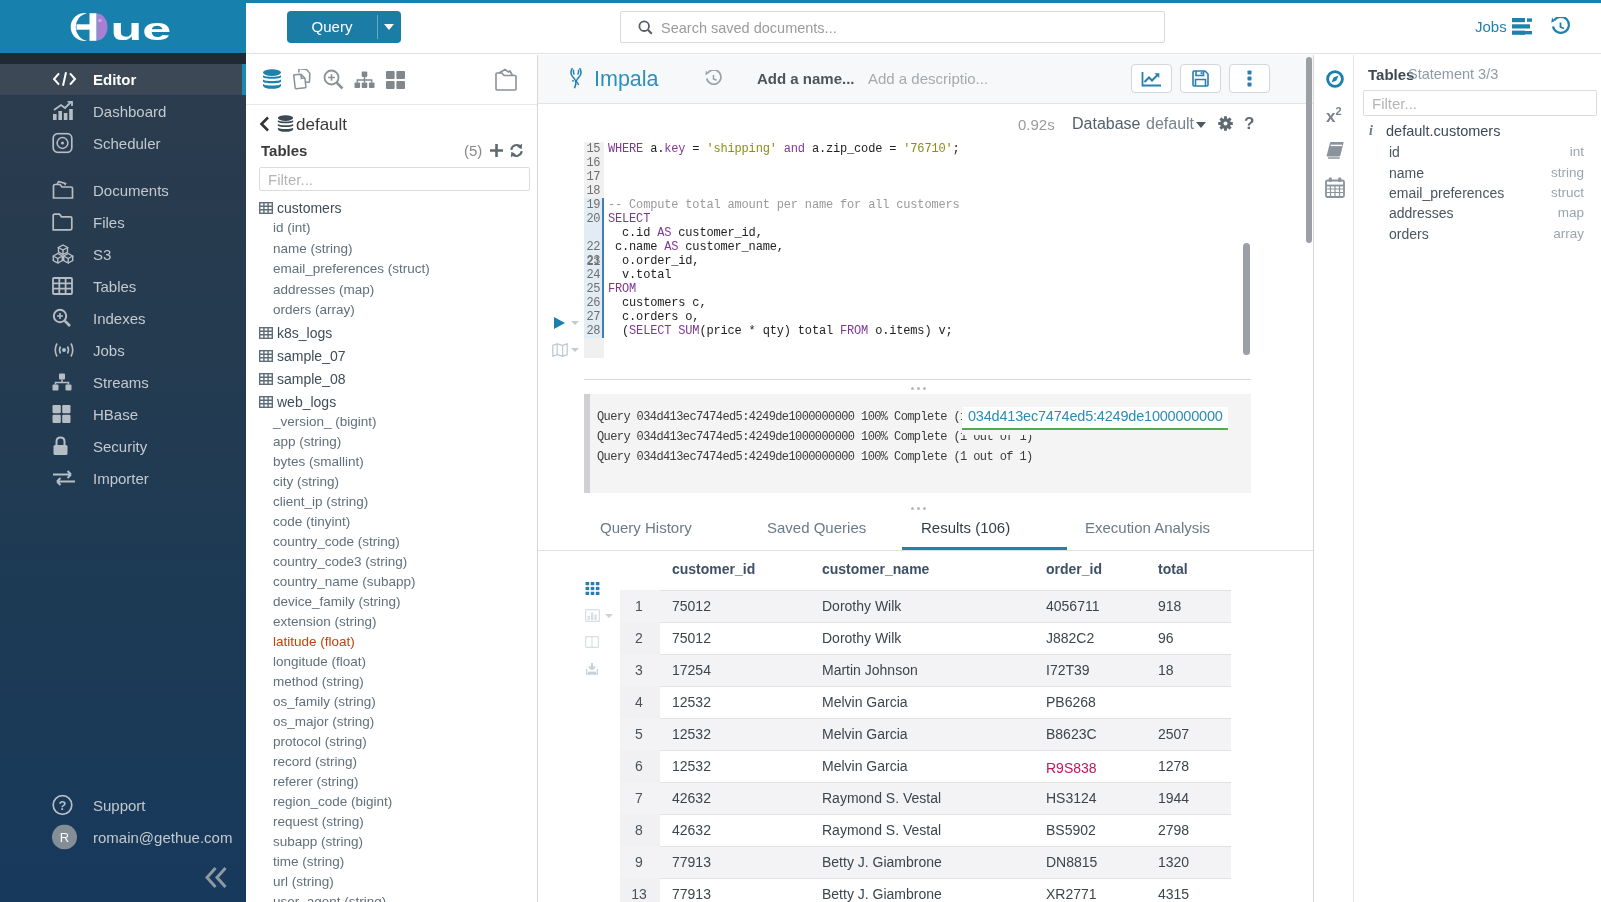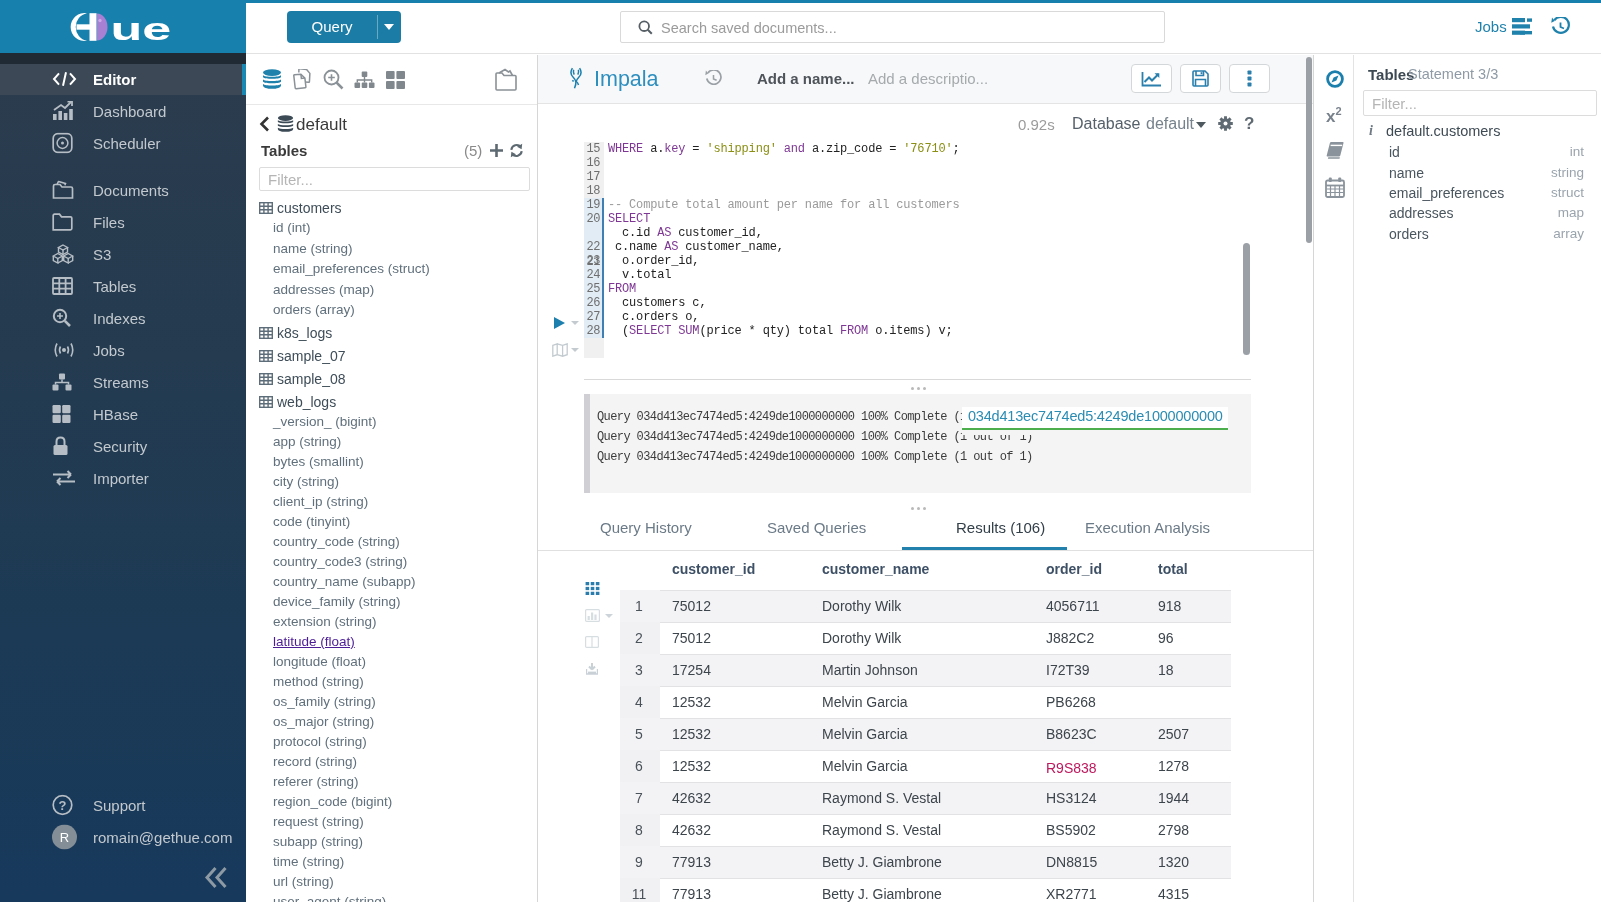--- a/index.html
+++ b/index.html
@@ -307,21 +307,21 @@
 <div class="abs" style="left:273px;top:434px;font-size:13.5px;color:#60707c;">app (string)</div>
 <div class="abs" style="left:273px;top:454px;font-size:13.5px;color:#60707c;">bytes (smallint)</div>
 <div class="abs" style="left:273px;top:474px;font-size:13.5px;color:#60707c;">city (string)</div>
 <div class="abs" style="left:273px;top:494px;font-size:13.5px;color:#60707c;">client_ip (string)</div>
 <div class="abs" style="left:273px;top:514px;font-size:13.5px;color:#60707c;">code (tinyint)</div>
 <div class="abs" style="left:273px;top:534px;font-size:13.5px;color:#60707c;">country_code (string)</div>
 <div class="abs" style="left:273px;top:554px;font-size:13.5px;color:#60707c;">country_code3 (string)</div>
 <div class="abs" style="left:273px;top:574px;font-size:13.5px;color:#60707c;">country_name (subapp)</div>
 <div class="abs" style="left:273px;top:594px;font-size:13.5px;color:#60707c;">device_family (string)</div>
 <div class="abs" style="left:273px;top:614px;font-size:13.5px;color:#60707c;">extension (string)</div>
-<div class="abs" style="left:273px;top:634px;font-size:13.5px;color:#4c1d95;text-decoration:underline;">latitude (float)</div>
+<div class="abs" style="left:273px;top:634px;font-size:13.5px;color:#c2410c;">latitude (float)</div>
 <div class="abs" style="left:273px;top:654px;font-size:13.5px;color:#60707c;">longitude (float)</div>
 <div class="abs" style="left:273px;top:674px;font-size:13.5px;color:#60707c;">method (string)</div>
 <div class="abs" style="left:273px;top:694px;font-size:13.5px;color:#60707c;">os_family (string)</div>
 <div class="abs" style="left:273px;top:714px;font-size:13.5px;color:#60707c;">os_major (string)</div>
 <div class="abs" style="left:273px;top:734px;font-size:13.5px;color:#60707c;">protocol (string)</div>
 <div class="abs" style="left:273px;top:754px;font-size:13.5px;color:#60707c;">record (string)</div>
 <div class="abs" style="left:273px;top:774px;font-size:13.5px;color:#60707c;">referer (string)</div>
 <div class="abs" style="left:273px;top:794px;font-size:13.5px;color:#60707c;">region_code (bigint)</div>
 <div class="abs" style="left:273px;top:814px;font-size:13.5px;color:#60707c;">request (string)</div>
 <div class="abs" style="left:273px;top:834px;font-size:13.5px;color:#60707c;">subapp (string)</div>
@@ -435,21 +435,21 @@
 <div class="abs" style="left:584px;top:394px;width:667px;height:99px;background:#f4f4f4;"></div>
 <div class="abs" style="left:584px;top:394px;width:6px;height:99px;background:#cfcfd4;"></div>
 <div class="abs mono" style="left:597px;top:407px;height:20px;line-height:20px;font-size:12px;letter-spacing:-0.6px;color:#3c3c3c;white-space:pre;">Query 034d413ec7474ed5:4249de1000000000 100% Complete (1 out of 1)</div>
 <div class="abs mono" style="left:597px;top:427px;height:20px;line-height:20px;font-size:12px;letter-spacing:-0.6px;color:#3c3c3c;white-space:pre;">Query 034d413ec7474ed5:4249de1000000000 100% Complete (1 out of 1)</div>
 <div class="abs mono" style="left:597px;top:447px;height:20px;line-height:20px;font-size:12px;letter-spacing:-0.6px;color:#3c3c3c;white-space:pre;">Query 034d413ec7474ed5:4249de1000000000 100% Complete (1 out of 1)</div>
 <div class="abs" style="left:962px;top:407px;width:266px;height:21px;background:#fff;border-bottom:2px solid #4cae4c;"></div>
 <div class="abs" style="left:962px;top:430px;width:266px;height:5px;background:#f4f4f4;"></div>
 <div class="abs" style="left:968px;top:408px;font-size:14.5px;color:#2b8cb3;letter-spacing:-0.2px;">034d413ec7474ed5:4249de1000000000</div>
 <div class="abs" style="left:600px;top:519px;font-size:15px;color:#6b7a87;">Query History</div>
 <div class="abs" style="left:767px;top:519px;font-size:15px;color:#6b7a87;">Saved Queries</div>
-<div class="abs" style="left:921px;top:519px;font-size:15px;color:#323e48;margin-left:35px;">Results (106)</div>
+<div class="abs" style="left:921px;top:519px;font-size:15px;color:#323e48;">Results (106)</div>
 <div class="abs" style="left:1085px;top:519px;font-size:15px;color:#6b7a87;">Execution Analysis</div>
 <div class="abs" style="left:538px;top:550px;width:775px;height:1px;background:#e0e0e0;"></div>
 <div class="abs" style="left:902px;top:547px;width:165px;height:3px;background:#2381ad;"></div>
 
 <svg class="abs" style="left:585px;top:582px;" width="15" height="13" viewBox="0 0 17 16">
     <g fill="#2a7cad">
       <rect x="0" y="0" width="4.4" height="4"></rect>
       <rect x="6.3" y="0" width="4.4" height="4"></rect>
       <rect x="12.6" y="0" width="4.4" height="4"></rect>
       <rect x="0" y="6" width="4.4" height="4"></rect>
@@ -538,21 +538,21 @@
 <div class="abs" style="left:1158px;top:822px;font-size:14px;color:#3d454c;">2798</div>
 <div class="abs" style="left:620px;top:846px;width:611px;height:32px;background:#f3f3f5;border-top:1px solid #e2e2e4;box-sizing:border-box;"></div>
 <div class="abs" style="left:620px;top:846px;width:40px;height:32px;background:#f3f3f5;"></div>
 <div class="abs" style="left:620px;top:854px;width:38px;font-size:14px;color:#4a525a;text-align:center;">9</div>
 <div class="abs" style="left:672px;top:854px;font-size:14px;color:#3d454c;">77913</div>
 <div class="abs" style="left:822px;top:854px;font-size:14px;color:#3d454c;">Betty J. Giambrone</div>
 <div class="abs" style="left:1046px;top:854px;font-size:14px;color:#3d454c;">DN8815</div>
 <div class="abs" style="left:1158px;top:854px;font-size:14px;color:#3d454c;">1320</div>
 <div class="abs" style="left:620px;top:878px;width:611px;height:24px;background:#ffffff;border-top:1px solid #e2e2e4;box-sizing:border-box;"></div>
 <div class="abs" style="left:620px;top:878px;width:40px;height:24px;background:#f1f1f3;"></div>
-<div class="abs" style="left:620px;top:886px;width:38px;font-size:14px;color:#4a525a;text-align:center;">11</div>
+<div class="abs" style="left:620px;top:886px;width:38px;font-size:14px;color:#4a525a;text-align:center;">13</div>
 <div class="abs" style="left:672px;top:886px;font-size:14px;color:#3d454c;">77913</div>
 <div class="abs" style="left:822px;top:886px;font-size:14px;color:#3d454c;">Betty J. Giambrone</div>
 <div class="abs" style="left:1046px;top:886px;font-size:14px;color:#3d454c;">XR2771</div>
 <div class="abs" style="left:1158px;top:886px;font-size:14px;color:#3d454c;">4315</div>
 <svg class="abs" style="left:1326px;top:70px;" width="18" height="18" viewBox="0 0 18 18">
     <circle cx="9" cy="9" r="7.4" stroke="#1b7fad" stroke-width="2.8" fill="none"></circle>
     <path d="M12.5 5.5 L10.4 10.4 L5.5 12.5 L7.6 7.6 Z" fill="#1b7fad"></path>
   </svg>
 <div class="abs" style="left:1326px;top:105px;font-size:17px;font-weight:bold;color:#79828c;">x<sup style="font-size:11px;">2</sup></div>
 <svg class="abs" style="left:1326px;top:141px;" width="19" height="19" viewBox="0 0 19 19">

